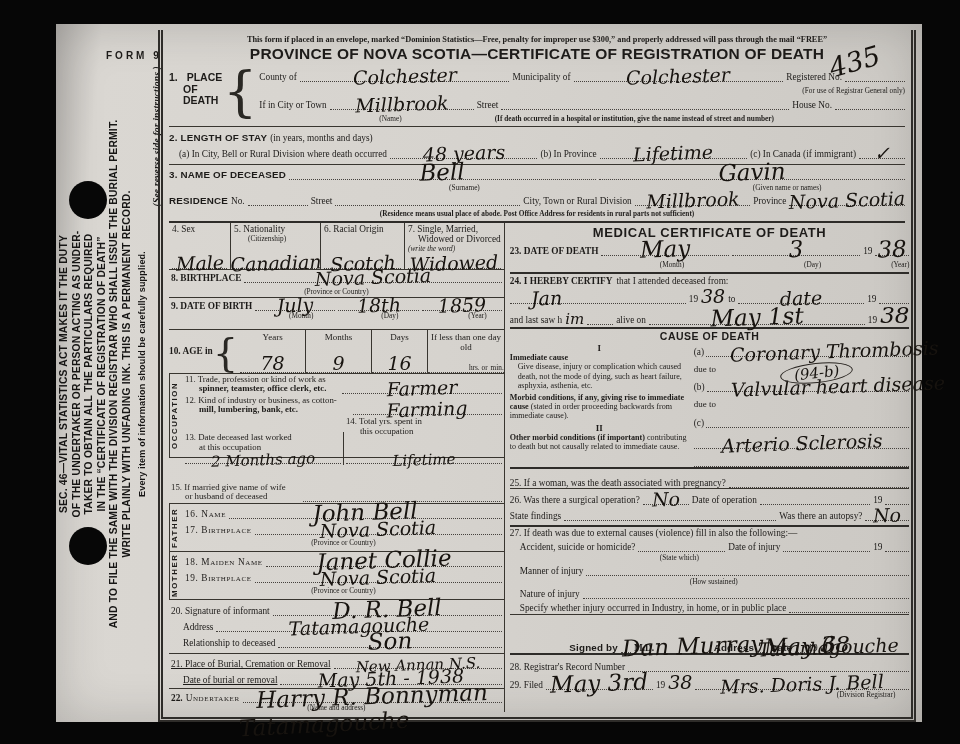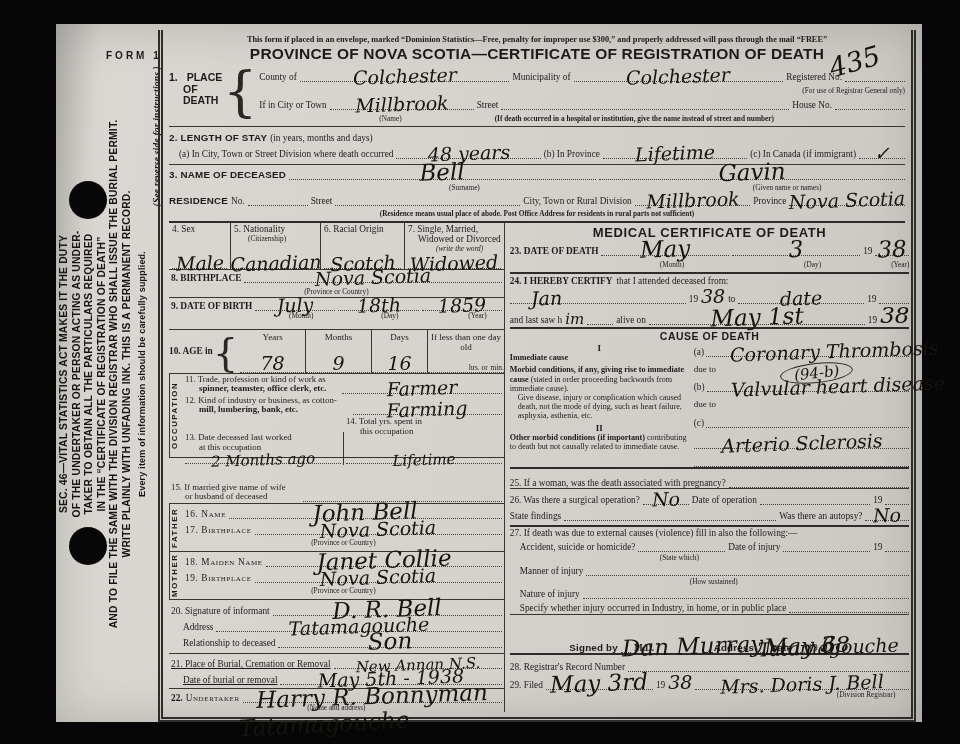--- a/index.html
+++ b/index.html
@@ -117,21 +117,21 @@
   .r25 { height:20px; } .r26 { height:38px; display:flex; flex-direction:column; justify-content:space-evenly; }
   .r27 { height:88px; display:flex; flex-direction:column; justify-content:space-evenly; }
   .rsigned { height:40px; display:flex; flex-direction:row; justify-content:space-evenly; }
   .r28 { height:17px; } .r29 { flex:1; padding-top:3px; position:relative; }
   .divreg { position:absolute; right:14px; top:18px; }
 </style>
 </head>
 <body>
 
 <div class="paper">
-  <div class="form-no">FORM 1</div>
+  <div class="form-no">FORM 9</div>
 
   <div class="sidebar-rot">
     <div class="sb">SEC. 46—VITAL STATISTICS ACT MAKES IT THE DUTY</div>
     <div class="sb">OF THE UNDERTAKER OR PERSON ACTING AS UNDER-</div>
     <div class="sb">TAKER TO OBTAIN ALL THE PARTICULARS REQUIRED</div>
     <div class="sb">IN THE “CERTIFICATE OF REGISTRATION OF DEATH”</div>
     <div class="sb">AND TO FILE THE SAME WITH THE DIVISION REGISTRAR WHO SHALL ISSUE THE BURIAL PERMIT.</div>
     <div class="sb">WRITE PLAINLY WITH UNFADING INK.  THIS IS A PERMANENT RECORD.</div>
     <div class="sb s7">Every item of information should be carefully supplied.</div>
     <div class="sb s8">(See reverse side for instructions.)</div>
@@ -185,21 +185,21 @@
       </div>
       <span class="hw reg435">435</span>
     </div>
 
     <div class="sec2 bb">
       <div class="fl">
         <span class="lab b sans">2. LENGTH OF STAY</span>
         <span class="lab">(in years, months and days)</span>
       </div>
       <div class="fl">
-        <span class="lab" style="padding-left:10px">(a) In City, Town or Street Division where death occurred</span>
+        <span class="lab" style="padding-left:10px">(a) In City, Bell or Rural Division where death occurred</span>
         <span class="dot">
             <span class="hw lg">48 years</span>
           </span>
         <span class="lab">(b) In Province</span>
         <span class="dot">
             <span class="hw lg">Lifetime</span>
           </span>
         <span class="lab">(c) In Canada (if immigrant)</span>
         <span class="dot" style="max-width:46px">
             <span class="hw lg">✓</span>
@@ -259,21 +259,21 @@
           </div>
           <div class="cell c6">
             <span class="lab">6. Racial Origin</span>
             <span class="dot">
                 <span class="hw lg">Scotch</span>
               </span>
           </div>
           <div class="cell c7">
             <span class="lab">7. Single, Married,</span>
             <span class="lab" style="padding-left:10px">Widowed or Divorced</span>
-            <span class="note" style="margin-left:28px;font-style:italic">(write the word)</span>
+            <span class="note" style="margin-left:0;font-style:italic">(write the word)</span>
             <span class="dot">
                 <span class="hw lg">Widowed</span>
               </span>
           </div>
         </div>
 
         <div class="r8 bb rr" style="flex-wrap:wrap">
           <span class="lab b">8. BIRTHPLACE</span>
           <span class="dot">
               <span class="hw lg">Nova Scotia</span>
@@ -519,25 +519,25 @@
             <span class="hw xl">38</span>
           </div>
         </div>
 
         <div class="ctitle">CAUSE OF DEATH</div>
 
         <div class="cause bbh">
           <div class="cdesc">
             <div class="cen">I</div>
             <div><span class="b">Immediate cause</span></div>
+            <div style="padding-left:8px">Give disease, injury or complication which caused death, not the mode of dying, such as heart failure, asphyxia, asthenia, etc.</div>
             <div style="margin-top:3px">
               <span class="b">Morbid conditions, if any, giving rise to immediate cause</span>
               <span>(stated in order proceeding backwards from immediate cause).</span>
             </div>
-            <div style="padding-left:8px">Give disease, injury or complication which caused death, not the mode of dying, such as heart failure, asphyxia, asthenia, etc.</div>
             <div class="cen" style="margin-top:3px">II</div>
             <div>
               <span class="b">Other morbid conditions (if important)</span>
               <span>contributing to death but not causally related to immediate cause.</span>
             </div>
           </div>
           <div class="cvals">
             <div class="cline">
               <span class="lab">(a)</span>
               <span class="dot">

